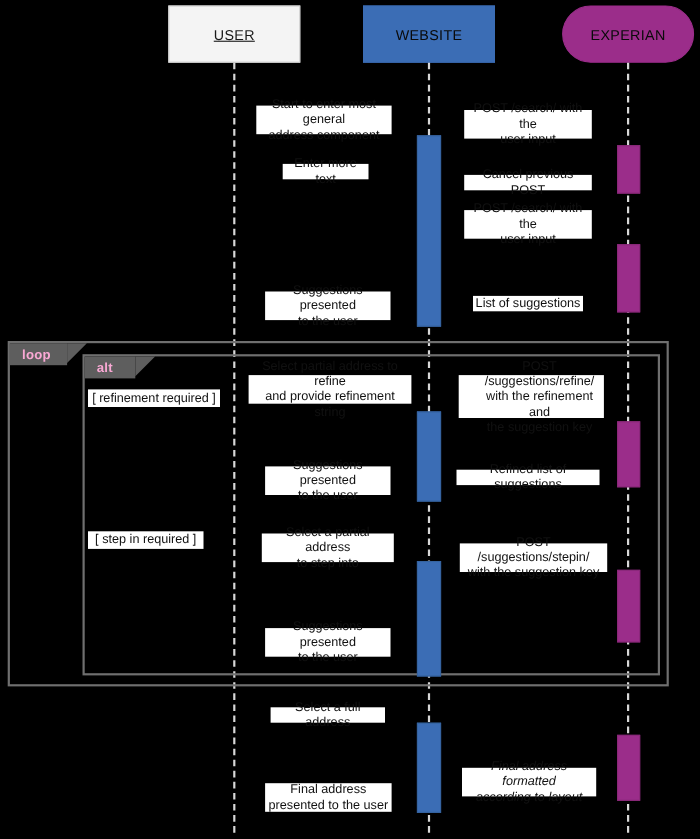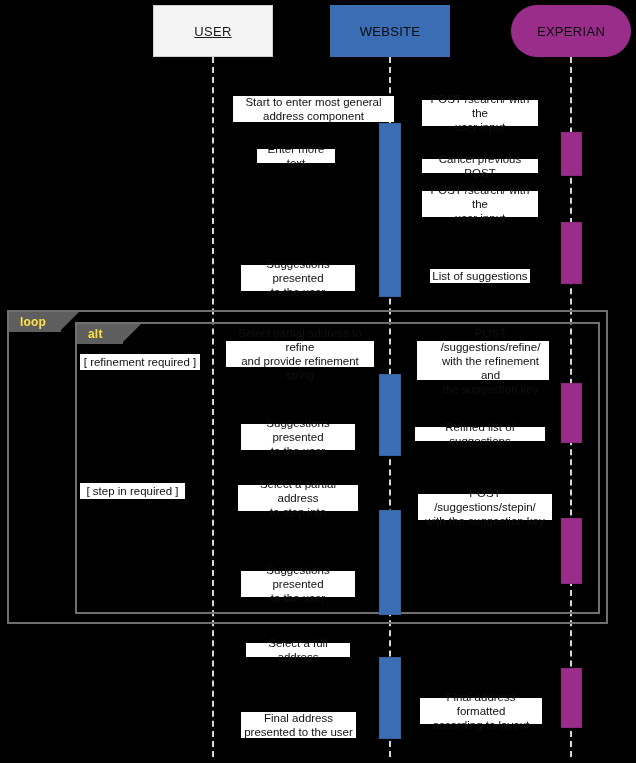--- a/index.html
+++ b/index.html
@@ -67,21 +67,21 @@
   .fragment {
     position: absolute;
     box-sizing: border-box;
     border: 2px solid #6f6f6f;
     background: transparent;
   }
   .fragment-label {
     position: absolute;
     box-sizing: border-box;
     background: #5e5e5e;
-    color: #fde047;
+    color: #f9a8d4;
     font-size: 12px;
     font-weight: bold;
     line-height: 1;
     display: flex;
     align-items: center;
     padding-left: 11px;
     letter-spacing: .2px;
   }
   .fragment-label::after {
     content: "";
@@ -146,21 +146,21 @@
   <div class="activation website" style="left:379px; top:123px; width:22px; height:174px;"></div>
   <div class="activation experian" style="left:561px; top:132px; width:21px; height:44px;"></div>
   <div class="activation experian" style="left:561px; top:222px; width:21px; height:62px;"></div>
   <div class="activation website" style="left:379px; top:374px; width:22px; height:82px;"></div>
   <div class="activation experian" style="left:561px; top:383px; width:21px; height:60px;"></div>
   <div class="activation website" style="left:379px; top:510px; width:22px; height:105px;"></div>
   <div class="activation experian" style="left:561px; top:518px; width:21px; height:66px;"></div>
   <div class="activation website" style="left:379px; top:657px; width:22px; height:82px;"></div>
   <div class="activation experian" style="left:561px; top:668px; width:21px; height:60px;"></div>
 
-  <div class="msg" style="left:233px; top:96px;  width:161px; height:26px;"><span>Start to enter most general
+  <div class="msg" style="left:233px; top:96px;  width:123px; height:26px;"><span>Start to enter most general
 address component</span></div>
   <div class="msg" style="left:422px; top:100px; width:116px; height:26px;"><span>POST /search/ with the
 user input</span></div>
   <div class="msg" style="left:257px; top:149px; width:78px;  height:14px;"><span>Enter more text</span></div>
   <div class="msg" style="left:422px; top:159px; width:116px; height:14px;"><span>Cancel previous POST</span></div>
   <div class="msg" style="left:422px; top:191px; width:116px; height:26px;"><span>POST /search/ with the
 user input</span></div>
   <div class="msg" style="left:241px; top:265px; width:114px; height:26px;"><span>Suggestions presented
 to the user</span></div>
   <div class="msg" style="left:430px; top:269px; width:100px; height:14px;"><span>List of suggestions</span></div>
@@ -172,18 +172,18 @@
   <div class="msg" style="left:241px; top:424px; width:114px; height:26px;"><span>Suggestions presented
 to the user</span></div>
   <div class="msg" style="left:415px; top:427px; width:130px; height:14px;"><span>Refined list of suggestions</span></div>
   <div class="msg" style="left:238px; top:485px; width:120px; height:26px;"><span>Select a partial address
 to step into</span></div>
   <div class="msg" style="left:418px; top:494px; width:134px; height:26px;"><span>POST /suggestions/stepin/
 with the suggestion key</span></div>
   <div class="msg" style="left:241px; top:571px; width:114px; height:26px;"><span>Suggestions presented
 to the user</span></div>
   <div class="msg" style="left:246px; top:643px; width:104px; height:14px;"><span>Select a full address</span></div>
-  <div class="msg" style="left:420px; top:698px; width:122px; height:26px;"><span>Final address formatted
+  <div class="msg" style="left:420px; top:698px; width:122px; height:26px;font-style:italic;"><span>Final address formatted
 according to layout</span></div>
   <div class="msg" style="left:241px; top:712px; width:115px; height:26px;"><span>Final address
 presented to the user</span></div>
 
 </div>
 
 </body></html>

